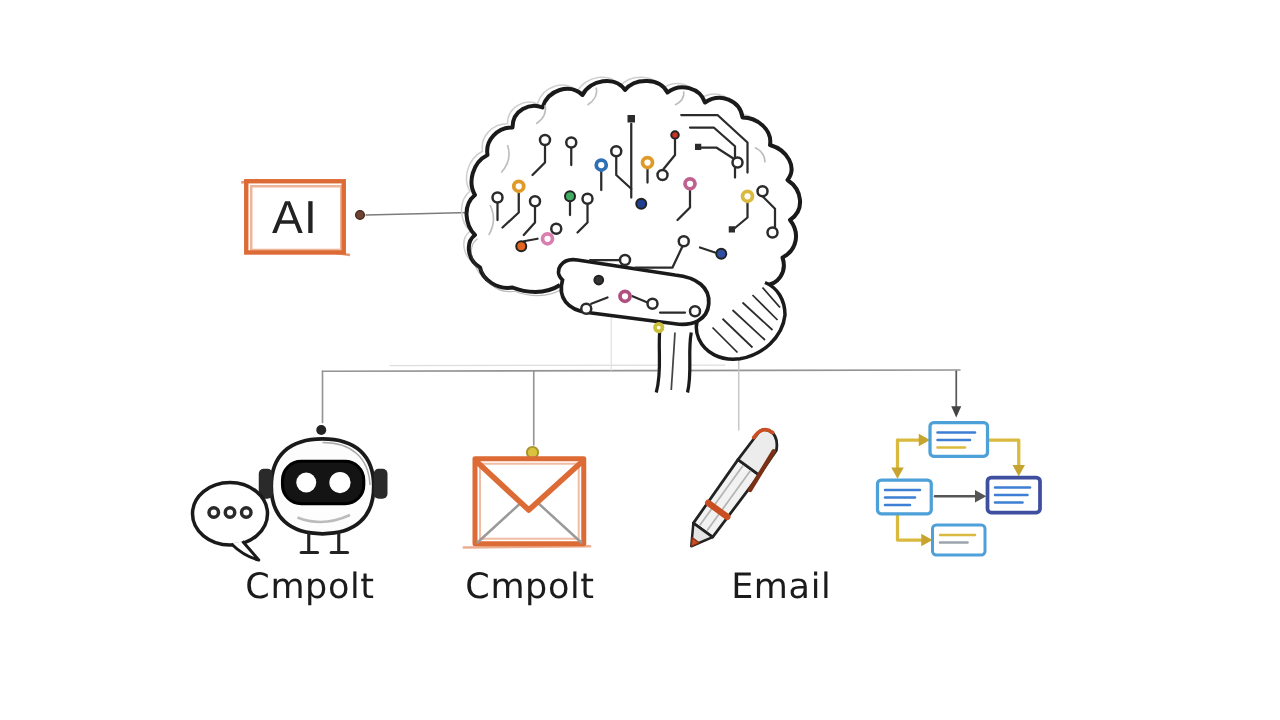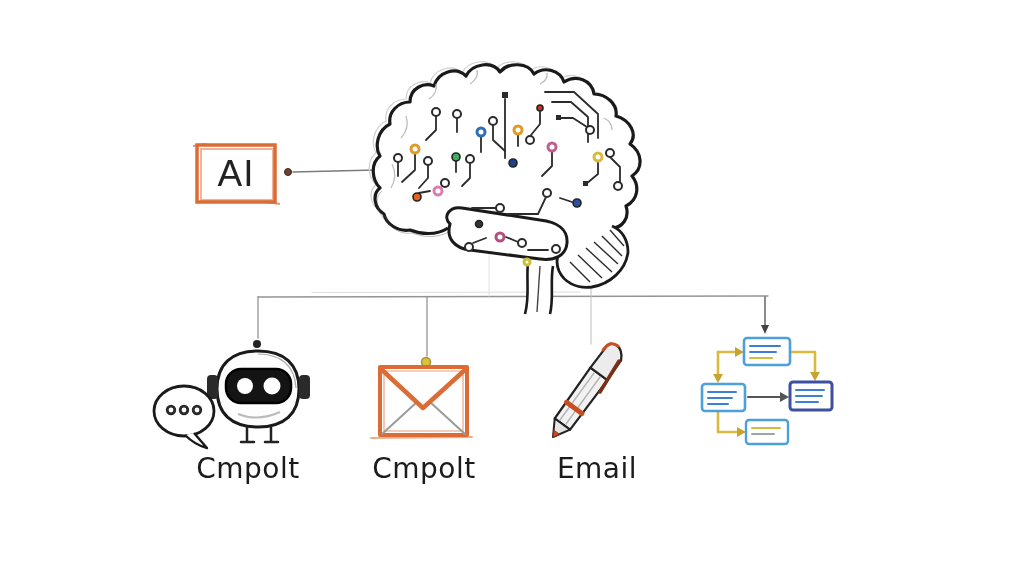--- a/index.html
+++ b/index.html
@@ -236,15 +236,15 @@
       <path d="M 796,402 L 818,402" style="stroke:var(--text-blue)"></path>
       <path d="M 752,428 L 780,428" style="stroke:var(--yellow)"></path>
       <path d="M 752,434 L 774,434" stroke="#9aa5ad"></path>
     </g>
   </g>
 </svg>
 
 <div class="ai-lbl">AI</div>
 <div class="lbl branch-lbl" style="left:163px;">Cmpolt</div>
 <div class="lbl branch-lbl" style="left:339px;">Cmpolt</div>
-<div class="lbl branch-lbl" style="left:512px;">Email</div>
+<div class="lbl branch-lbl" style="left:540px;">Email</div>
 
 </div>
 
 </body></html>

